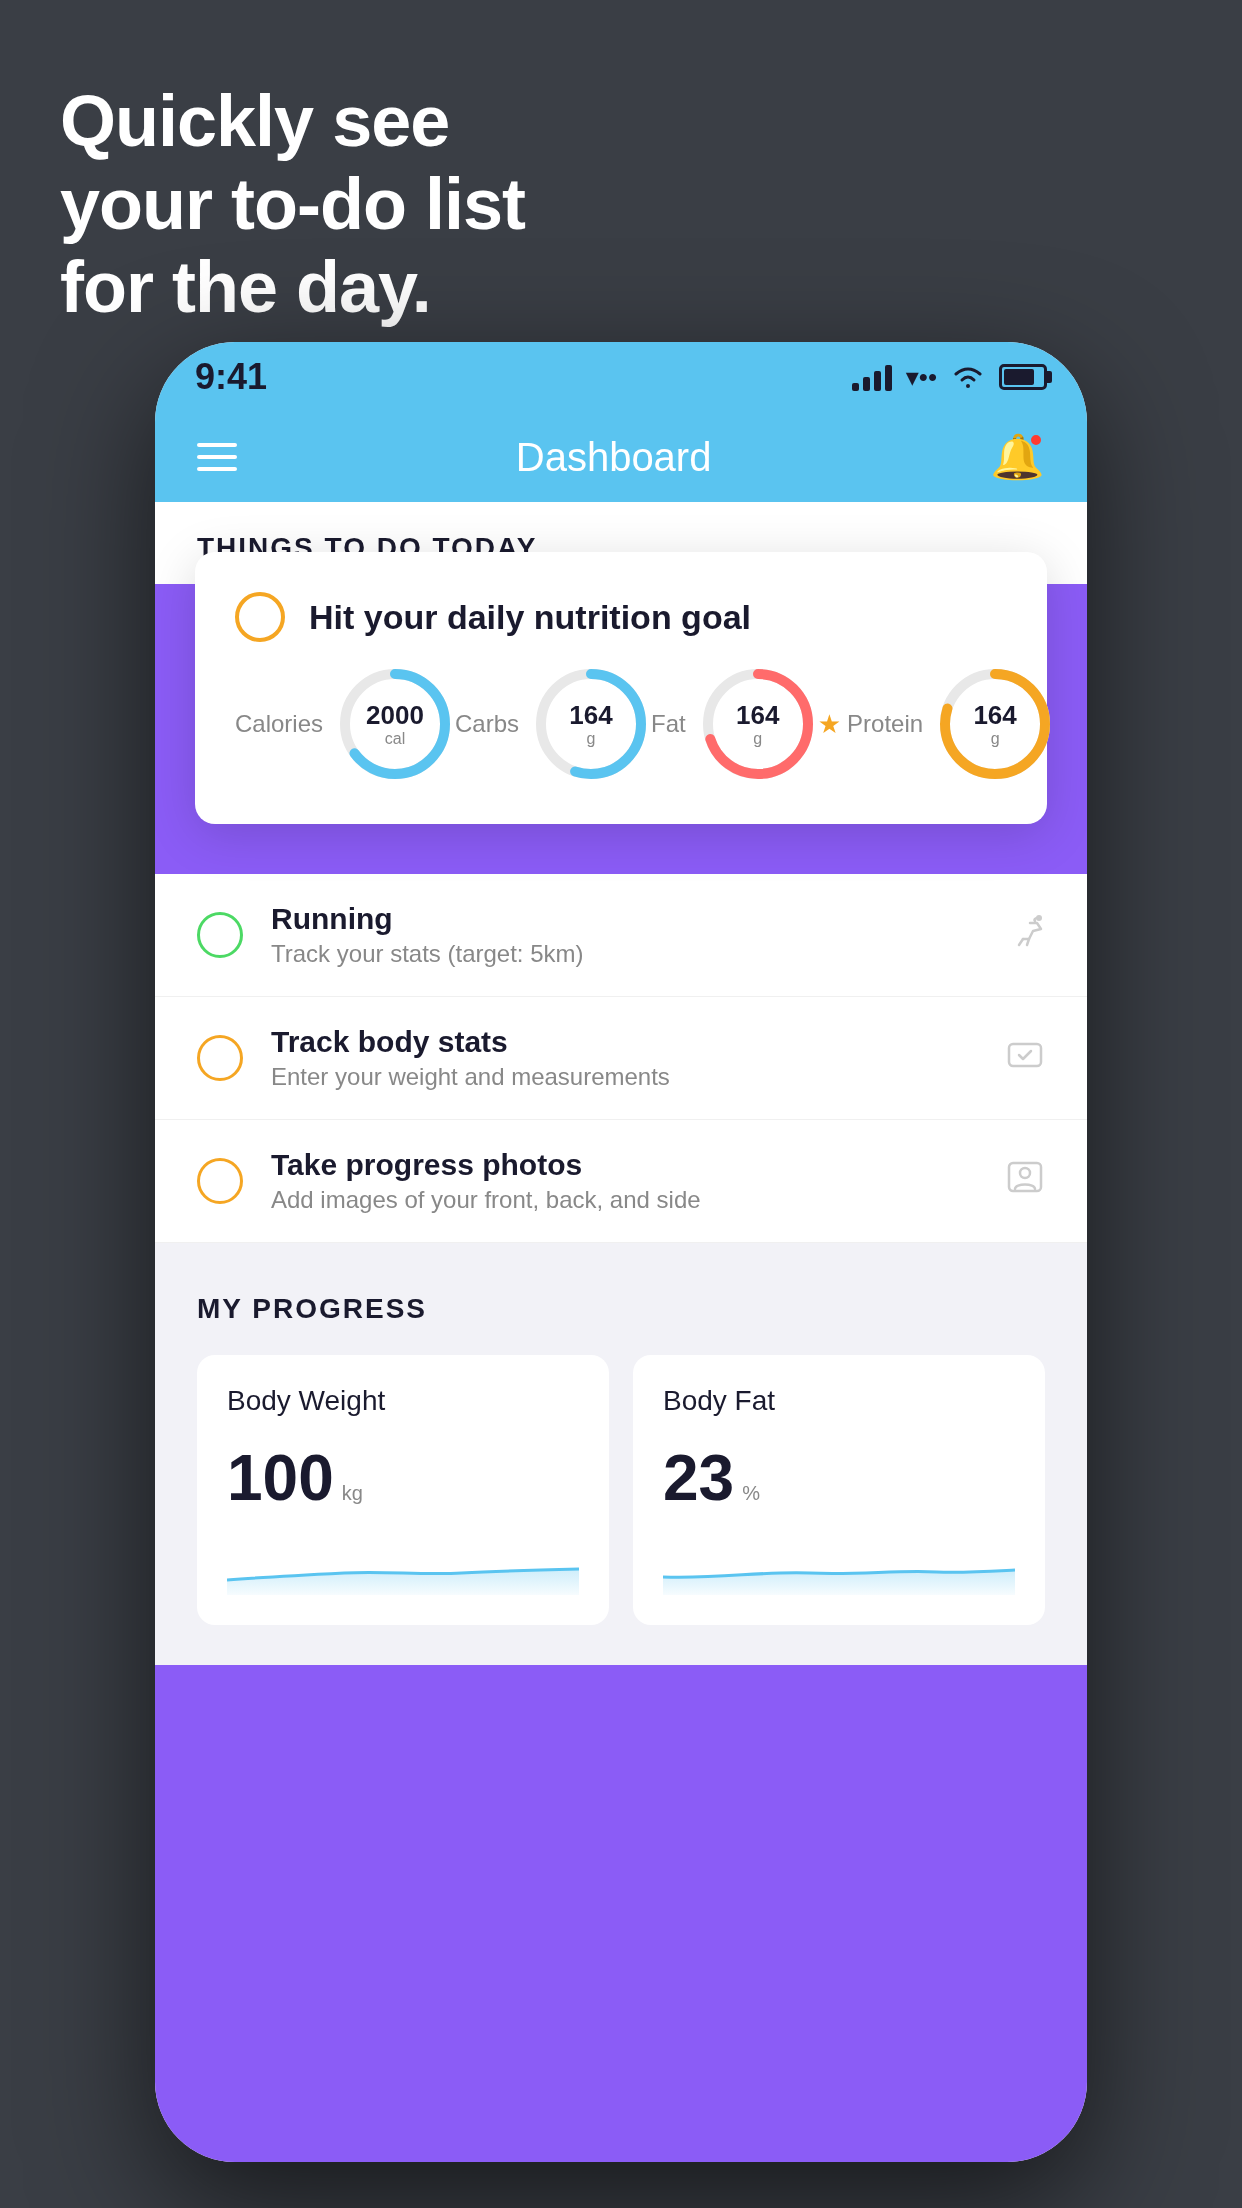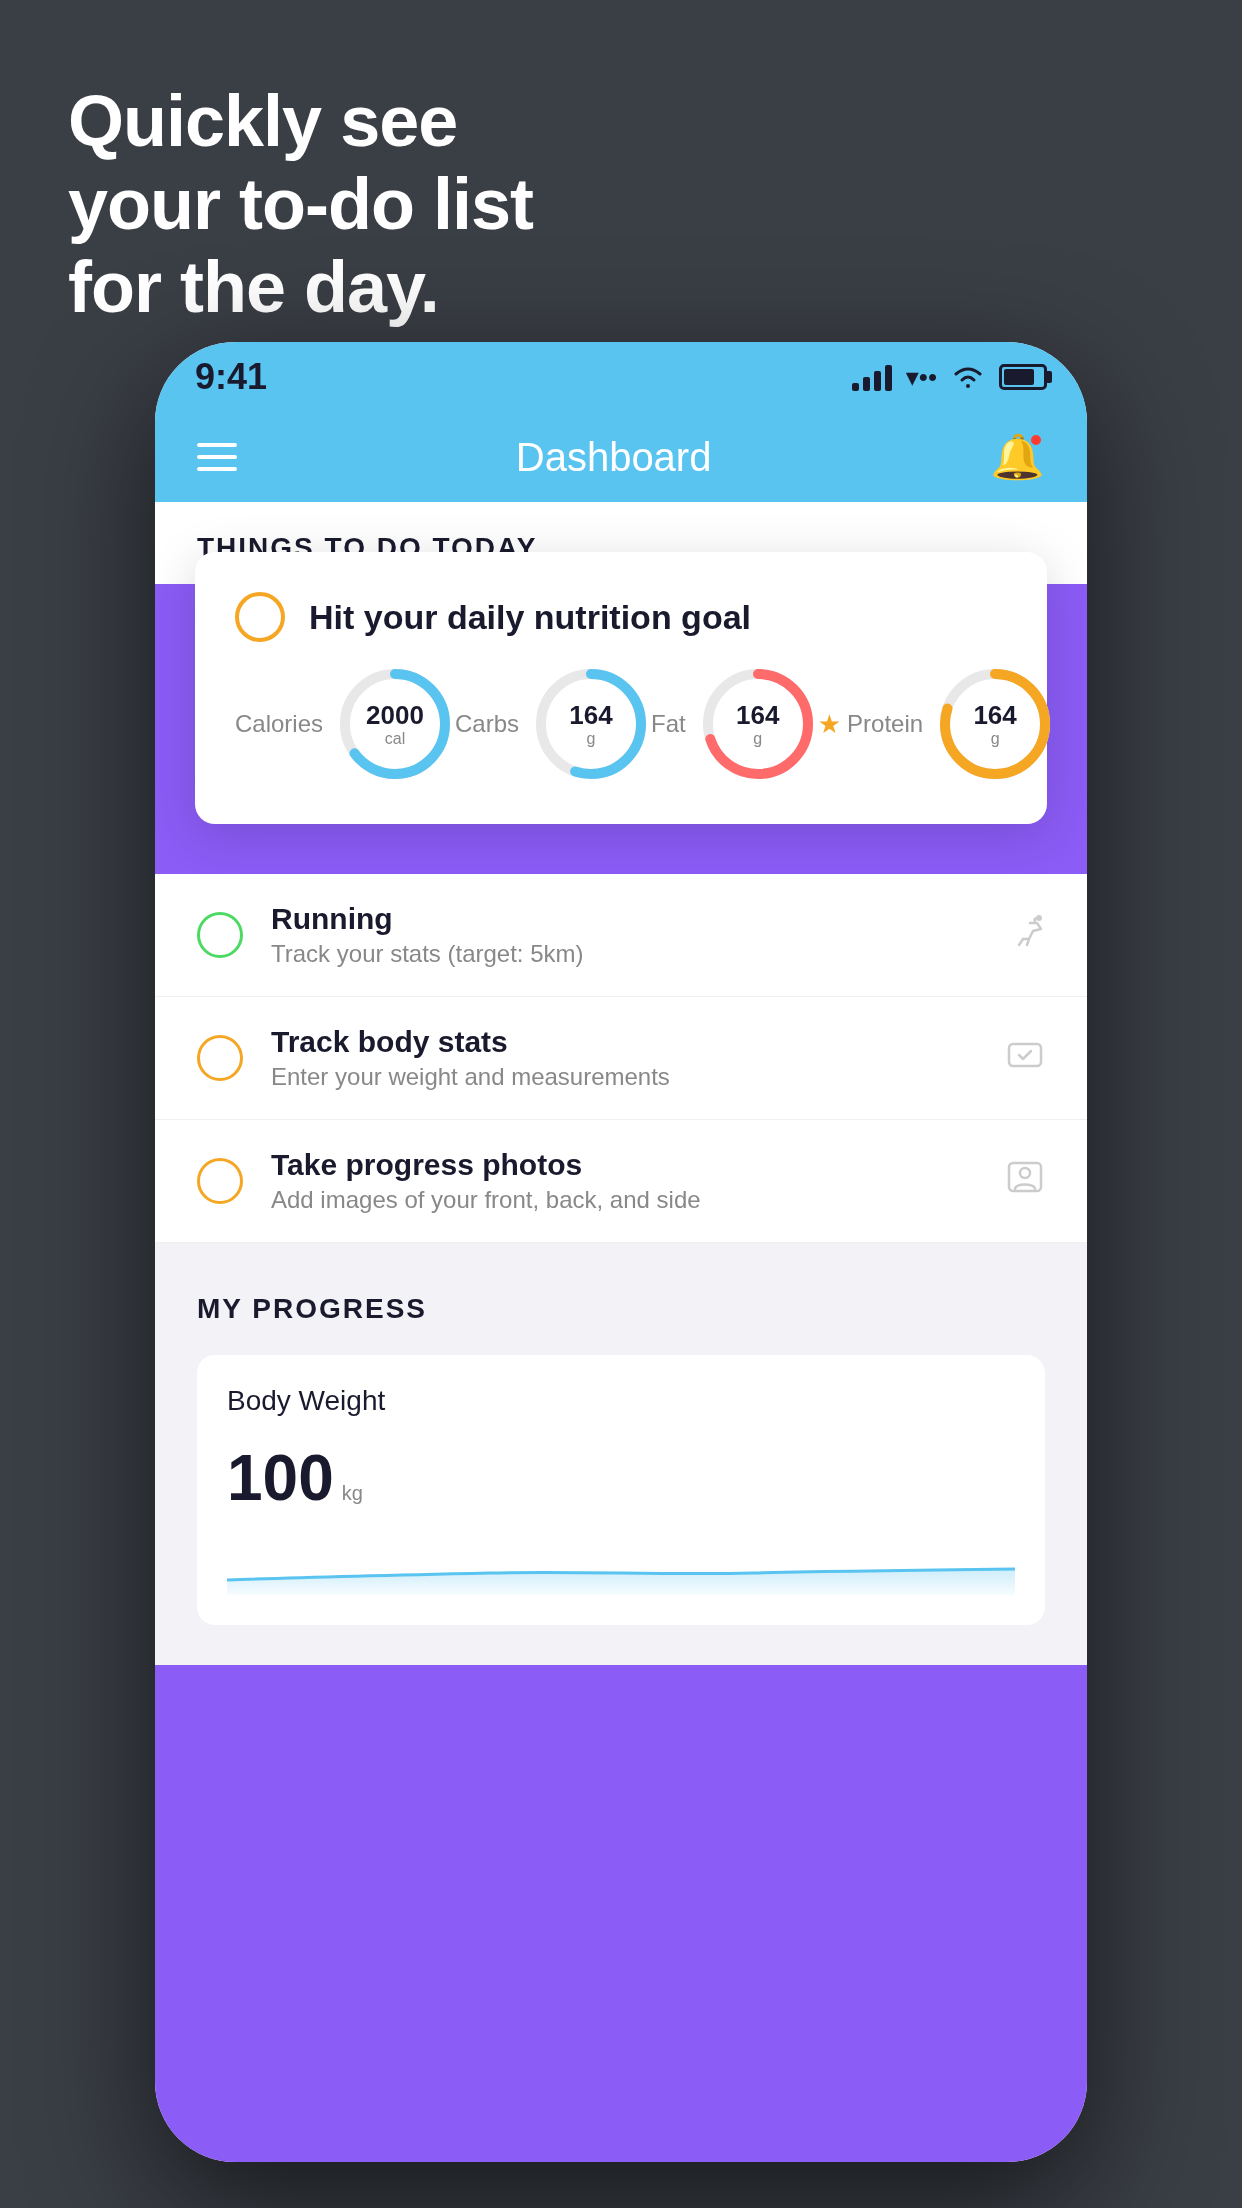--- a/index.html
+++ b/index.html
@@ -10,21 +10,21 @@
       background: #3a3e45;
       font-family: -apple-system, BlinkMacSystemFont, 'Helvetica Neue', Arial, sans-serif;
       overflow: hidden;
       position: relative;
     }
 
     
     .hero-text {
       position: absolute;
       top: 80px;
-      left: 68px;
+      left: 60px;
       color: #ffffff;
       font-size: 72px;
       font-weight: 800;
       line-height: 1.15;
       letter-spacing: -1px;
     }
 
     
     .phone-shell {
       position: absolute;
@@ -535,18 +535,37 @@
                   <stop offset="0%" stop-color="#5ac4f0" stop-opacity="0.3"></stop>
                   <stop offset="100%" stop-color="#5ac4f0" stop-opacity="0.05"></stop>
                 </linearGradient>
               </defs>
               <path d="M0 45 C40 42 80 40 120 38 C160 36 200 40 240 38 C280 36 320 35 360 34 L360 60 L0 60 Z" fill="url(#wg)"></path>
               <path d="M0 45 C40 42 80 40 120 38 C160 36 200 40 240 38 C280 36 320 35 360 34" stroke="#5ac4f0" stroke-width="3" fill="none"></path>
             </svg>
           </div>
         </div>
 
+        <div class="progress-card">
+          <div class="progress-card-title">Body Fat</div>
+          <div class="progress-value">
+            <span class="progress-number">23</span>
+            <span class="progress-unit">%</span>
+          </div>
+          <div class="mini-chart">
+            <svg viewBox="0 0 360 60" preserveAspectRatio="none">
+              <defs>
+                <linearGradient id="fg" x1="0" y1="0" x2="0" y2="1">
+                  <stop offset="0%" stop-color="#5ac4f0" stop-opacity="0.3"></stop>
+                  <stop offset="100%" stop-color="#5ac4f0" stop-opacity="0.05"></stop>
+                </linearGradient>
+              </defs>
+              <path d="M0 42 C60 44 100 36 150 38 C200 40 240 35 280 37 C310 38 340 36 360 35 L360 60 L0 60 Z" fill="url(#fg)"></path>
+              <path d="M0 42 C60 44 100 36 150 38 C200 40 240 35 280 37 C310 38 340 36 360 35" stroke="#5ac4f0" stroke-width="3" fill="none"></path>
+            </svg>
+          </div>
+        </div>
 
       </div>
     </div>
 
   </div>
 </div>
 
 </body></html>

